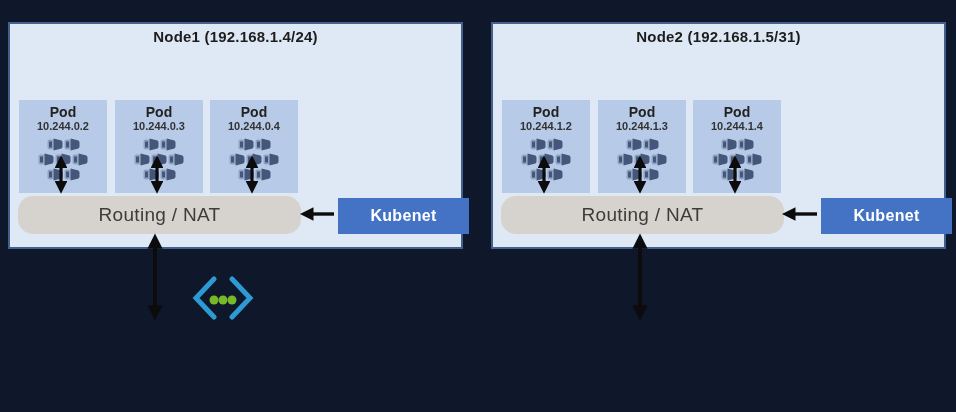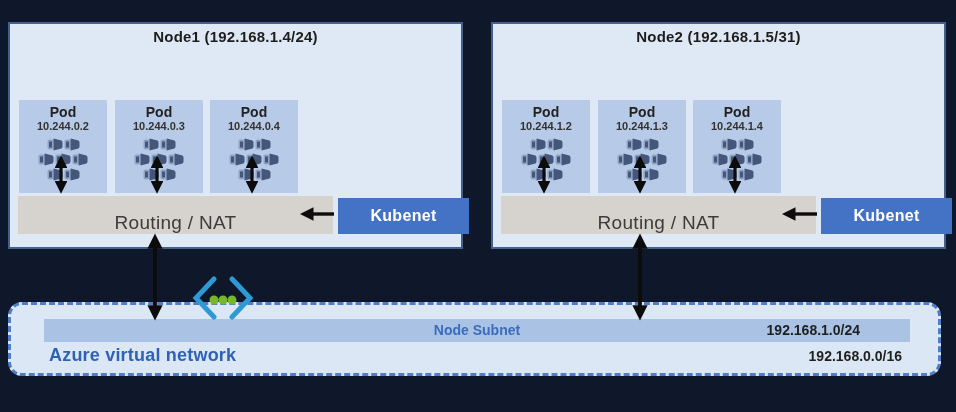--- a/index.html
+++ b/index.html
@@ -19,23 +19,23 @@
   
   .pod{
     position:absolute;top:40px;width:88px;height:93px;background:#b7cbe8;
     text-align:center;box-sizing:border-box;padding-top:5px;margin-top:36px;
   }
   .pod-label{font-size:14px;font-weight:700;color:#222;line-height:15px;}
   .pod-ip{font-size:11px;font-weight:600;color:#333;line-height:13px;text-align:center;}
   .pod-icon{display:block;margin:5px auto 0;}
   
   .routing{
-    position:absolute;top:172px;left:8px;width:315px;height:38px;background:#d6d2cd;
-    display:flex;align-items:flex-end;justify-content:center;
-    font-size:19px;color:#3c3c3c;letter-spacing:.3px;
+    position:absolute;top:172px;left:8px;width:283px;height:38px;background:#d6d2cd;
+    display:flex;align-items:center;justify-content:center;
+    font-size:19px;color:#3c3c3c;letter-spacing:.3px;border-radius:15px;
   }
   .kubenet{
     position:absolute;top:174px;left:328px;width:131px;height:36px;background:#4472c4;
     display:flex;align-items:center;justify-content:center;
     font-size:16px;font-weight:700;color:#ffffff;letter-spacing:.3px;
   }
   
   .vnet{
     position:absolute;left:8px;top:302px;width:933px;height:74px;
     background:#dce7f5;border:3px dashed #4f7dc7;border-radius:14px;box-sizing:border-box;
@@ -144,28 +144,20 @@
     </div>
 
     <div class="routing">
       <span>Routing / NAT</span>
     </div>
     <div class="kubenet">
       <span>Kubenet</span>
     </div>
   </div>
 
-  <div class="vnet">
-    <div class="subnet-band">
-      <div class="subnet-label">Node Subnet</div>
-      <div class="subnet-cidr">192.168.1.0/24</div>
-    </div>
-    <div class="vnet-label">Azure virtual network</div>
-    <div class="vnet-cidr">192.168.0.0/16</div>
-  </div>
 
   <svg class="overlay" width="956" height="412" viewBox="0 0 956 412">
     <defs>
       <marker id="ah" viewBox="0 0 10 10" refX="7" refY="5" markerWidth="4" markerHeight="4" orient="auto-start-reverse">
         <path d="M0,0 L10,5 L0,10 Z" fill="#0c0c0c"></path>
       </marker>
     </defs>
 
     <line x1="61" y1="159" x2="61" y2="190" stroke="#0c0c0c" stroke-width="3.2" marker-start="url(#ah)" marker-end="url(#ah)"></line>
     <line x1="157" y1="159" x2="157" y2="190" stroke="#0c0c0c" stroke-width="3.2" marker-start="url(#ah)" marker-end="url(#ah)"></line>

